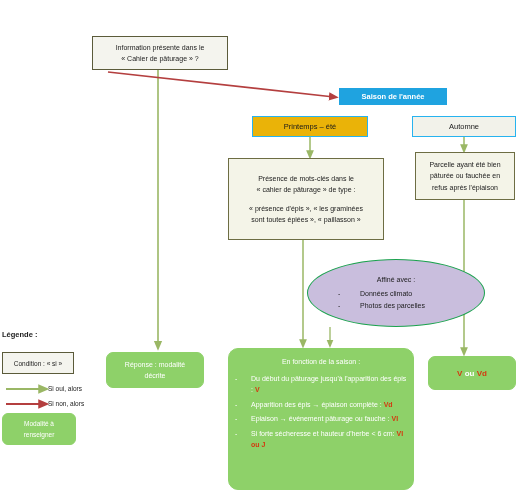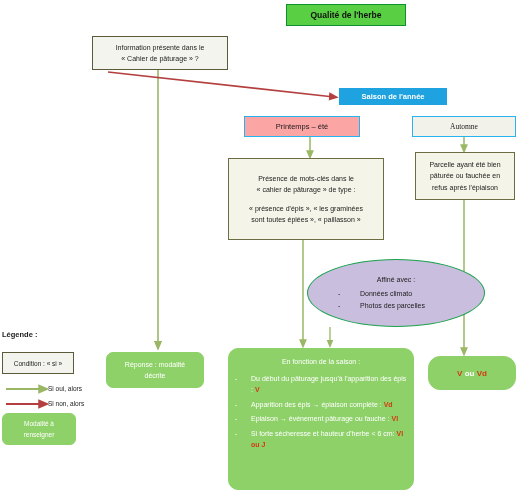--- a/index.html
+++ b/index.html
@@ -33,28 +33,28 @@
 
   
   #saison-box{
     left:339px;top:88px;width:108px;height:17px;
     background:#1fa3e0;border:1px solid #1fa3e0;
     font-size:7.5px;color:#ffffff;font-weight:bold;
   }
 
   
   #printemps-box{
-    left:244px;top:116px;width:116px;height:21px;
-    background:#fca5a5;border:1.8px solid #27b3ef;
+    left:252px;top:116px;width:116px;height:21px;
+    background:#eab308;border:1.8px solid #27b3ef;
     font-size:7.5px;color:#1b1b1b;
   }
   #automne-box{
     left:412px;top:116px;width:104px;height:21px;
     background:#f2f2ea;border:1.8px solid #27b3ef;
-    font-size:7.5px;color:#1b1b1b;font-family:Liberation Serif, serif;
+    font-size:7.5px;color:#1b1b1b;
   }
 
   
   #motscles-box{
     left:228px;top:158px;width:156px;height:82px;
     background:#f4f4e8;border:1.2px solid #6d6d43;
     font-size:7px;line-height:11.5px;padding:4px 5px;
   }
   #motscles-box .gap{display:block;height:7px;}
   #parcelle-box{
@@ -75,21 +75,21 @@
   #affine-ellipse .erow .dash{display:inline-block;width:22px;}
 
   
   #reponse-box{
     left:106px;top:352px;width:98px;height:36px;
     background:#8ed169;border:1px solid #8ed169;border-radius:7px;
     font-size:7px;line-height:11px;color:#ffffff;
   }
   #vouvd-box{
     left:428px;top:356px;width:88px;height:34px;
-    background:#8ed169;border:1px solid #8ed169;border-radius:12px;
+    background:#8ed169;border:1px solid #8ed169;border-radius:7px;
     font-size:8px;font-weight:bold;color:#ffffff;
   }
   #saison-detail-box{
     left:228px;top:348px;width:186px;height:142px;
     background:#8ed169;border:1px solid #8ed169;border-radius:10px;
     font-size:7px;line-height:11.5px;color:#ffffff;
     align-items:flex-start;padding:7px 6px 4px 6px;
   }
   #saison-detail-box .dtitle{display:block;text-align:center;margin-bottom:5px;}
   #saison-detail-box ul{list-style:none;margin:0;padding:0;text-align:left;}
@@ -142,23 +142,20 @@
     <line x1="303" y1="240" x2="303" y2="344" stroke="#9ab765" stroke-width="1.5" marker-end="url(#arrYes)"></line>
 
     <line x1="464" y1="200" x2="464" y2="352" stroke="#9ab765" stroke-width="1.5" marker-end="url(#arrYes)"></line>
 
     <line x1="330" y1="327" x2="330" y2="344" stroke="#9ab765" stroke-width="1.3" marker-end="url(#arrYes)"></line>
 
     <line x1="6" y1="389" x2="44" y2="389" stroke="#9ab765" stroke-width="1.8" marker-end="url(#arrYes)"></line>
     <line x1="6" y1="404" x2="44" y2="404" stroke="#b43f3f" stroke-width="1.8" marker-end="url(#arrNo)"></line>
   </svg>
 
-  <div class="node" id="title-box">
-    <span class="txt">Qualité de l'herbe</span>
-  </div>
 
   <div class="node" id="info-box">
     <span class="txt">
       <span>Information présente dans le</span><br>
       <span>« Cahier de pâturage » ?</span>
     </span>
   </div>
 
   <div class="node" id="saison-box">
     <span class="txt">Saison de l'année</span>

